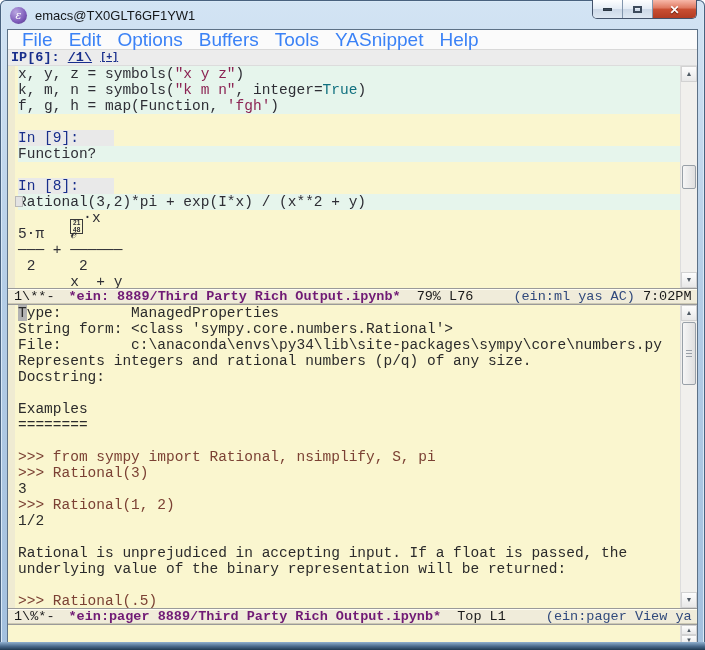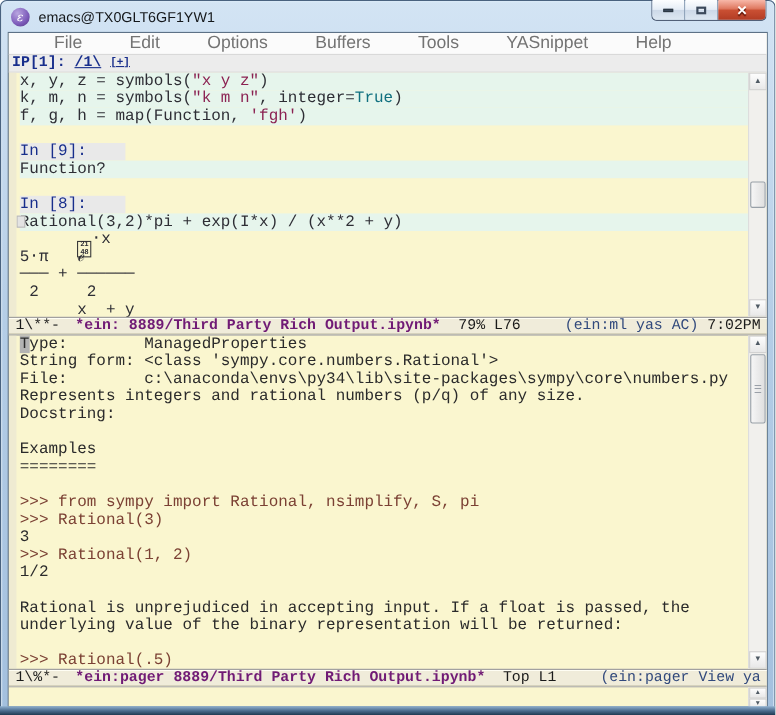--- a/index.html
+++ b/index.html
@@ -30,21 +30,21 @@
   .wbtn-close { width:43px; border-right:none;
     background:linear-gradient(180deg,#f7b8a9 0%,#e07b63 40%,#c94f33 50%,#b03a22 100%);
     color:#fff; font-size:12px; font-weight:bold; text-shadow:0 1px 1px #5f1405; }
 
   
   .client { position:absolute; left:8px; top:30px; width:689px; height:612px;
     background:#faf6cf; box-shadow:0 0 0 1px #5d7186; display:flex; flex-direction:column; }
 
   .menubar { height:20px; background:#fbfbfb; border-bottom:1px solid #d9d9d9;
     display:flex; align-items:center; padding-left:6px; flex:0 0 20px; }
-  .menu-item { font-size:16px; color:#737373; padding:0 8px;margin-left:27px; }
+  .menu-item { font-size:19px; color:#3b82f6; padding:0 8px; }
 
   .headerline { height:16px; flex:0 0 16px; background:#ececec; border-bottom:1px solid #dcdcdc;
     font-family:"Liberation Mono","DejaVu Sans Mono",monospace; font-size:13.5px; line-height:15px;
     color:#182e8c; padding-left:3px; white-space:pre; }
   .hl-prompt { font-weight:bold; }
   .hl-link { font-weight:bold; text-decoration:underline; }
   .hl-add { font-size:10px; font-weight:bold; text-decoration:underline; vertical-align:1px; }
 
   
   .ewin { display:flex; overflow:hidden; }
@@ -136,21 +136,21 @@
     <div class="menubar">
         <span class="menu-item">File</span>
         <span class="menu-item">Edit</span>
         <span class="menu-item">Options</span>
         <span class="menu-item">Buffers</span>
         <span class="menu-item">Tools</span>
         <span class="menu-item">YASnippet</span>
         <span class="menu-item">Help</span>
       </div>
 
-    <div class="headerline"><span class="hl-prompt">IP[1]: </span><span class="hl-link">/1\</span><span> </span><span class="hl-add">[+]</span></div>
+    <div class="headerline"><span class="hl-prompt">IP[6]: </span><span class="hl-link">/1\</span><span> </span><span class="hl-add">[+]</span></div>
 
     <div class="ewin ewin-top">
       <div class="fringe"></div>
       <div class="etext">
           <div class="bufline cell"><span class="seg-code">x, y, z = symbols(</span><span class="seg-str">"x y z"</span><span class="seg-code">)</span></div>
           <div class="bufline cell"><span class="seg-code">k, m, n = symbols(</span><span class="seg-str">"k m n"</span><span class="seg-code">, integer=</span><span class="seg-const">True</span><span class="seg-code">)</span></div>
           <div class="bufline cell"><span class="seg-code">f, g, h = map(Function, </span><span class="seg-str">'fgh'</span><span class="seg-code">)</span></div>
           <div class="bufline plainbg"></div>
           <div class="bufline promptline"><span class="prompt-chip">In [9]:</span></div>
           <div class="bufline cell"><span class="seg-code">Function?</span></div>

